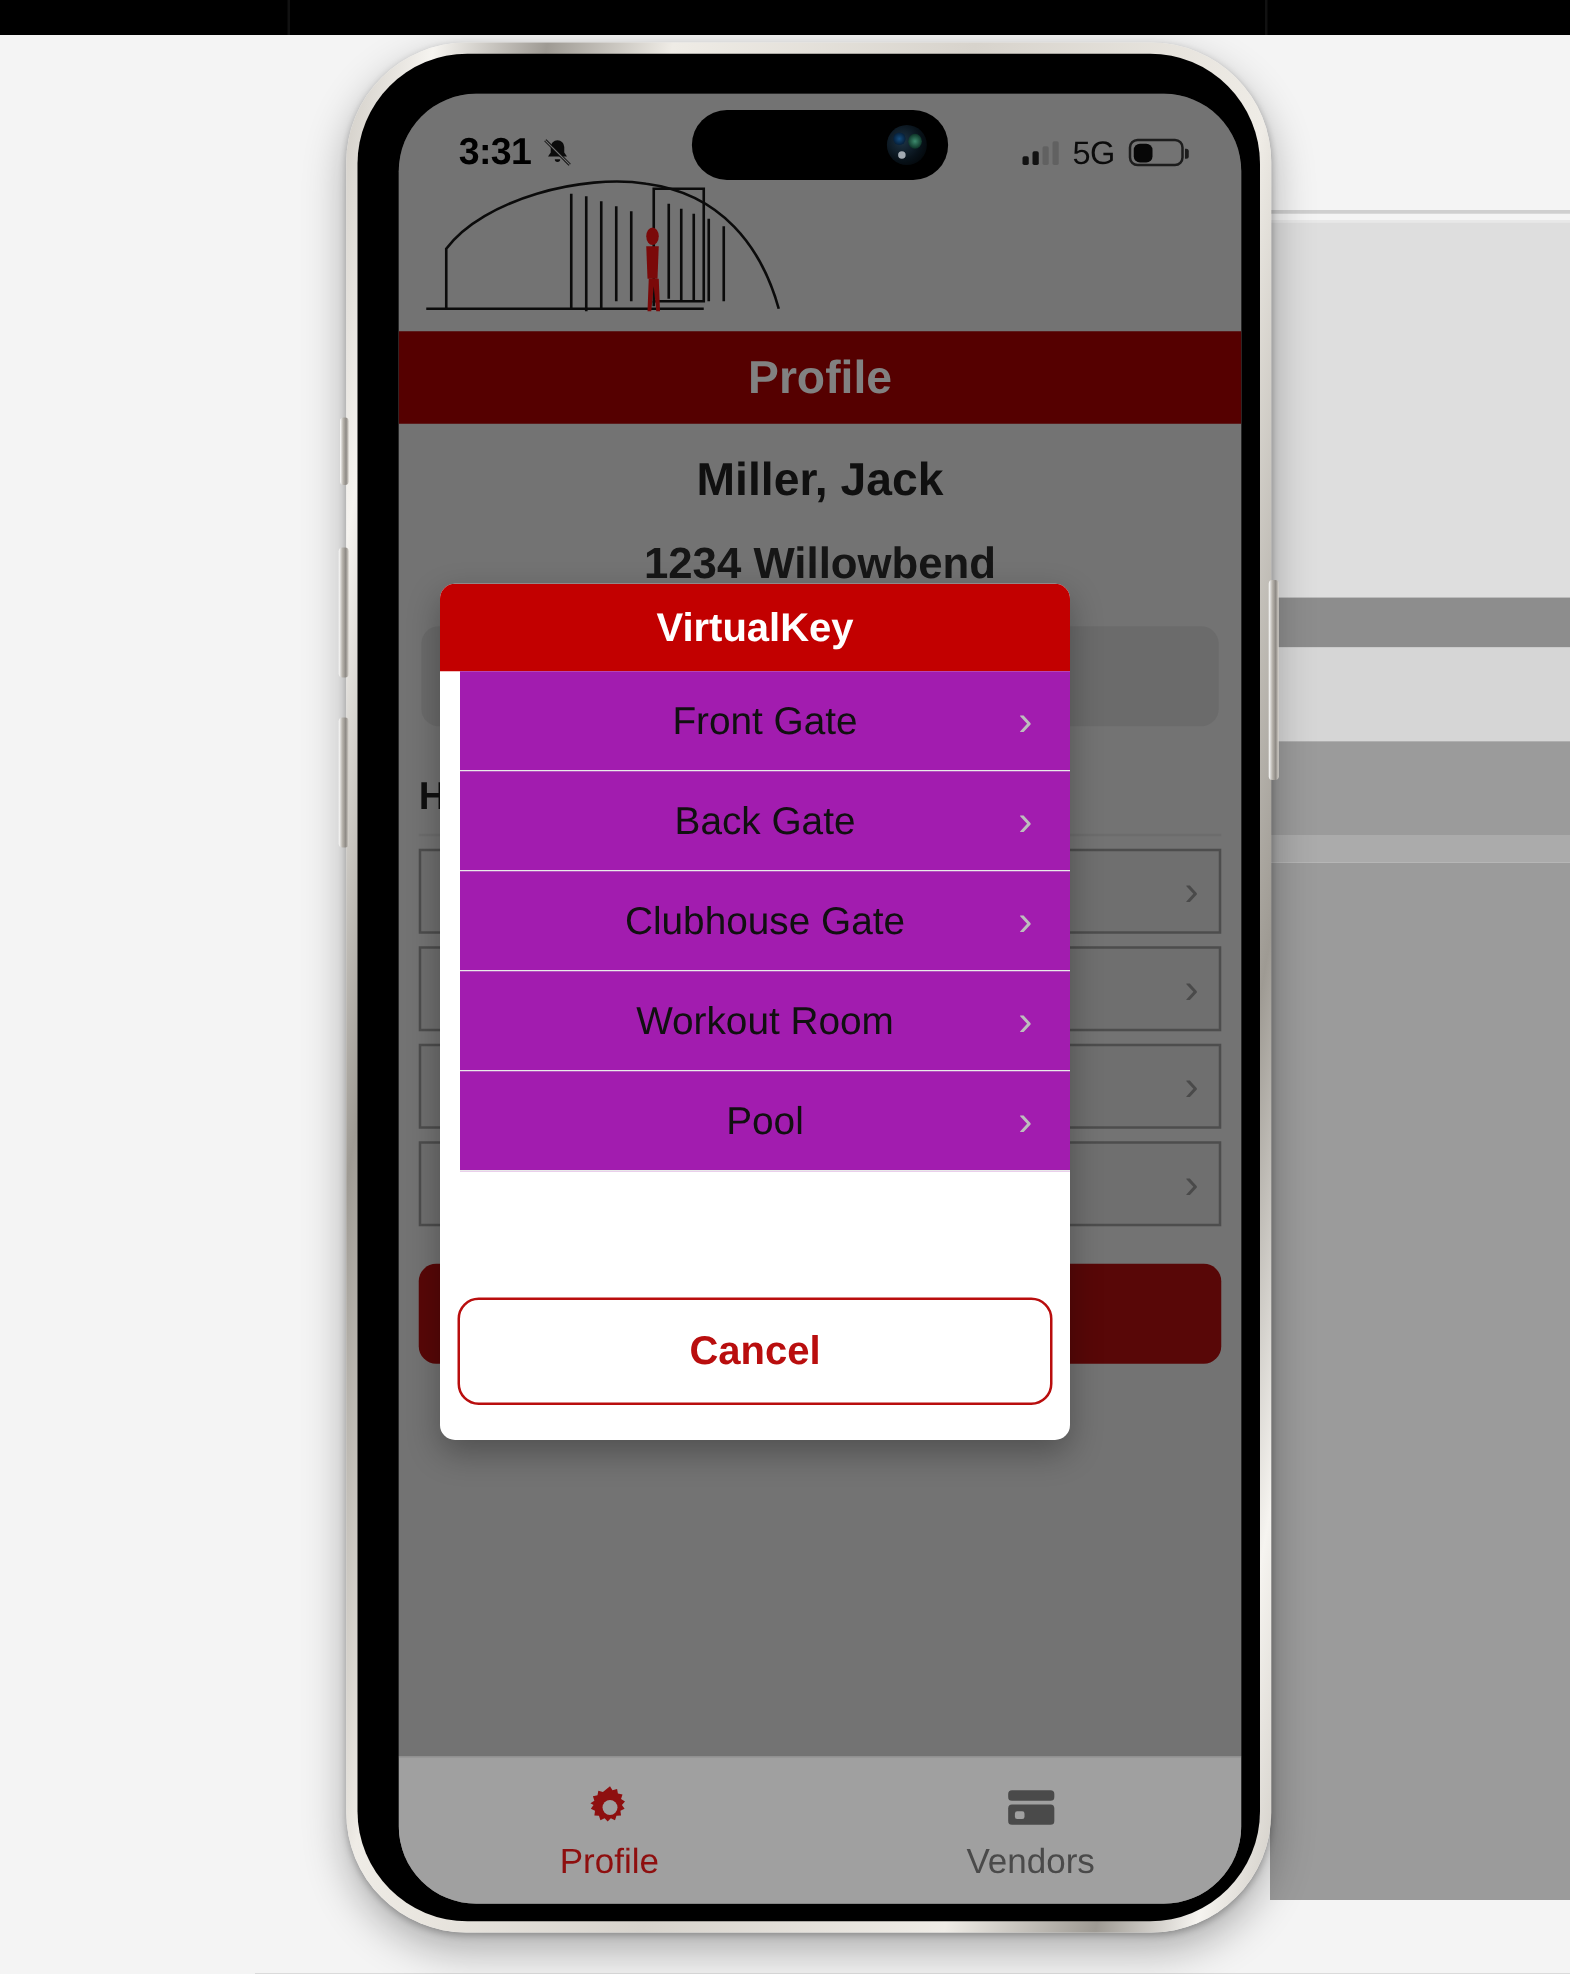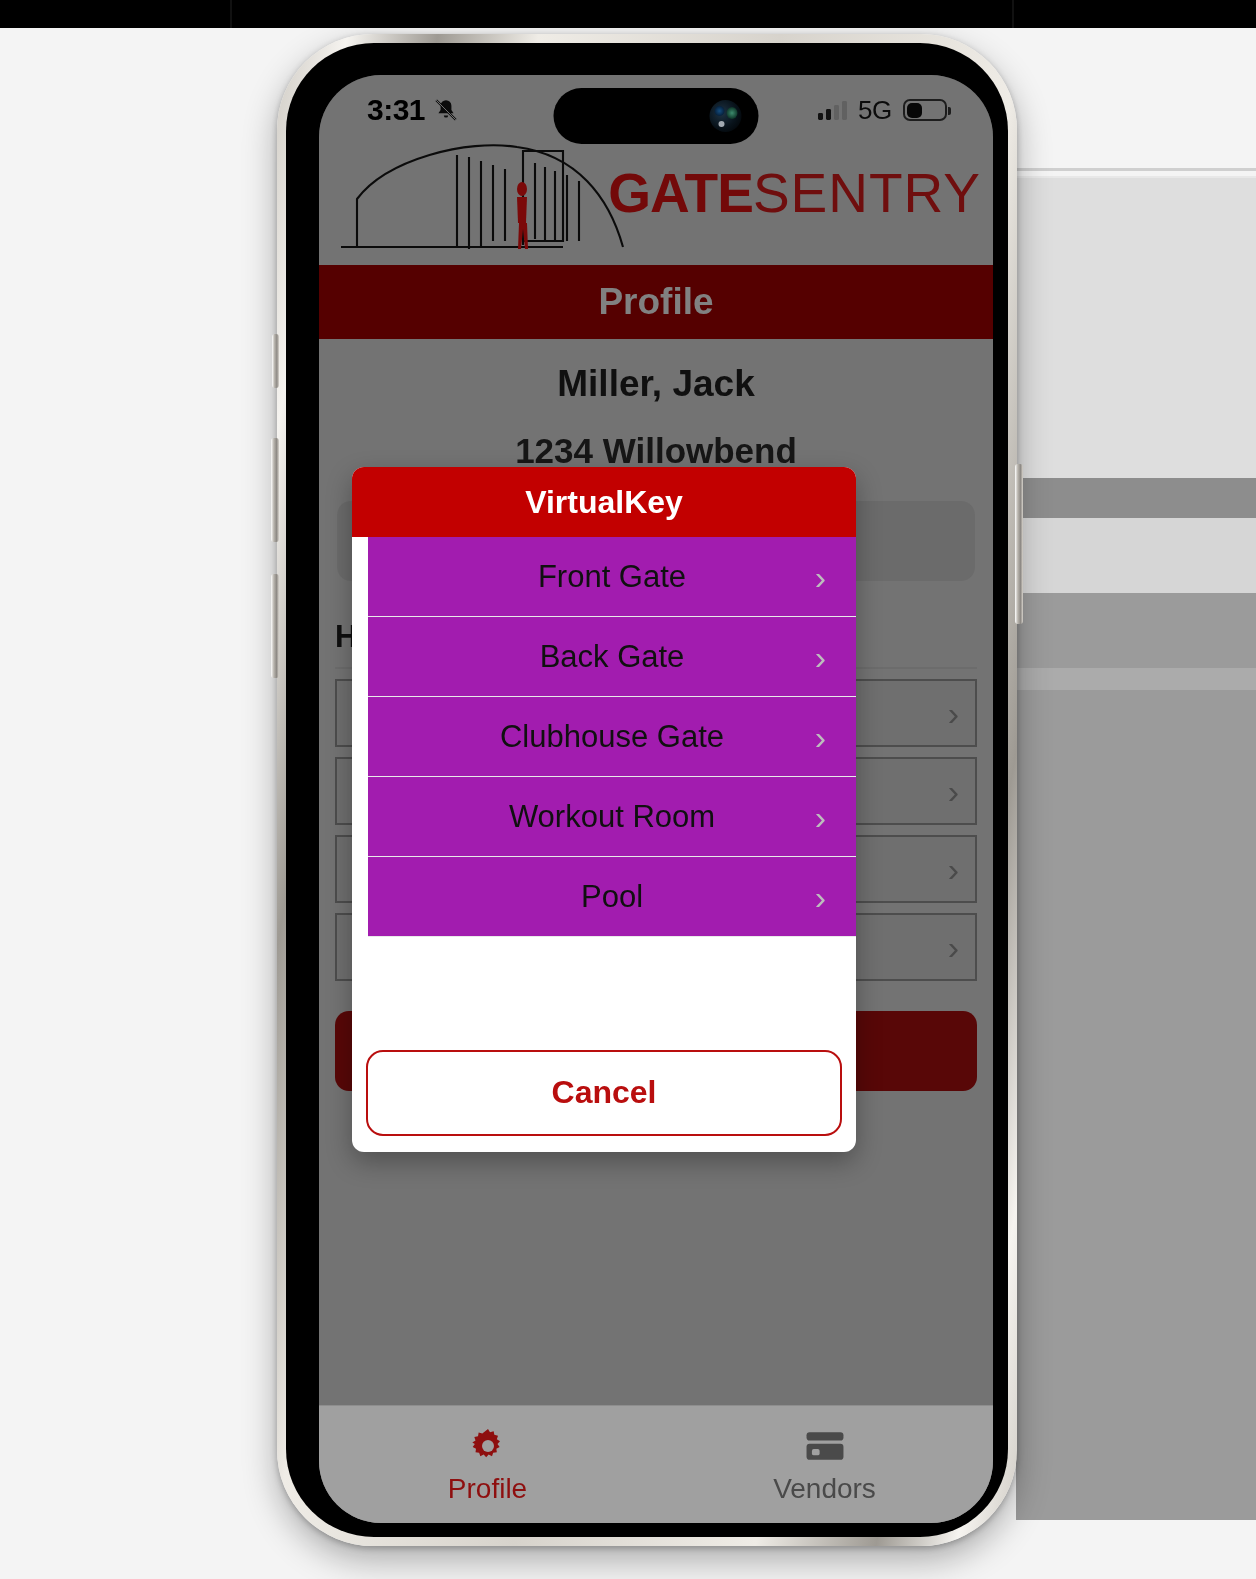--- a/index.html
+++ b/index.html
@@ -54,21 +54,21 @@
   
   .side-btn { position: absolute; border-radius: 3px;
     background: linear-gradient(90deg,#ffffff 0%,#b9b5ae 35%,#8d8984 70%,#d8d4cd 100%); }
   #btn-silent { left: -5px; top: 300px; width: 7px; height: 54px; }
   #btn-vol-up { left: -6px; top: 404px; width: 8px; height: 104px; }
   #btn-vol-dn { left: -6px; top: 540px; width: 8px; height: 104px; }
   #btn-power  { right: -6px; top: 430px; width: 8px; height: 160px; }
 
   
   #status-bar {
-    position: absolute; left: 0; top: 0; width: 674px; height: 68px;
+    position: absolute; left: 0; top: 12px; width: 674px; height: 68px;
     display: flex; align-items: center; justify-content: space-between;
     padding: 2px 46px 0 48px;
   }
   #status-left { display: flex; align-items: center; gap: 8px; }
   #status-time { font-size: 30px; font-weight: 700; color: #000; letter-spacing: -.5px; }
   #bell-muted { width: 26px; height: 26px; }
   #status-right { display: flex; align-items: center; gap: 11px; }
   #signal-bars { display: flex; align-items: flex-end; gap: 3px; height: 19px; }
   #signal-bars i { width: 5px; border-radius: 1.4px; background: #1a1a1a; display: block; }
   #signal-bars i:nth-child(1) { height: 7px; }
@@ -142,21 +142,21 @@
   #modal-header { height: 70px; background: #c20000;
     display: flex; align-items: center; justify-content: center; }
   #modal-title { color: #fff; font-size: 32px; font-weight: 700; }
   #modal-list { background: #a21caf; margin-left: 16px; }
   .modal-row { height: 80px; display: flex; align-items: center; justify-content: center;
     position: relative; border-bottom: 1.5px solid #e9e9e9; }
   .modal-row:last-child { border-bottom: 1.5px solid #e9e9e9; }
   .modal-row-label { font-size: 31px; color: #101010; }
   .modal-row-chevron { position: absolute; right: 30px; top: 50%;
     transform: translateY(-50%); color: #bdbdbd; font-size: 34px; font-weight: 300; line-height: 1; }
-  #modal-footer { position: absolute; left: 0; right: 0; bottom: 0; height: 105px;
+  #modal-footer { position: absolute; left: 0; right: 0; bottom: 12px; height: 105px;
     display: flex; align-items: center; justify-content: center; padding: 0 14px 14px 14px; }
   #cancel-button { width: 100%; height: 86px; border: 2.4px solid #b90e0e;
     border-radius: 17px; background: #fff; display: flex; align-items: center;
     justify-content: center; cursor: pointer; }
   #cancel-label { color: #b90e0e; font-size: 32px; font-weight: 700; }
 
   
   #tab-bar { position: absolute; left: 0; bottom: 0; width: 674px; height: 118px;
     background: #a0a0a0; border-top: 1.5px solid #8e8e8e; display: flex; }
   .tab-item { flex: 1; display: flex; flex-direction: column; align-items: center;
@@ -244,23 +244,20 @@
               <path d="M240 34 V100"></path>
                 <path d="M252 40 V100"></path>
             </g>
             <g fill="#b00e0e">
               <ellipse cx="195" cy="48" rx="5" ry="7"></ellipse>
               <path d="M190 56 h10 l-1 26 h-8 z"></path>
               <path d="M192 82 l-1 26 h3 l2 -20 l2 20 h3 l-1 -26 z"></path>
             </g>
           </svg>
         </span>
-        <span id="brand-text">
-          <span class="brand-gate">GATE</span><span class="brand-sentry">SENTRY</span>
-        </span>
       </div>
 
       <div id="page-header">
         <span id="page-title">Profile</span>
       </div>
 
       <div id="content">
         <div id="resident-name">Miller, Jack</div>
         <div id="resident-address">1234 Willowbend</div>
         <div id="key-button">

